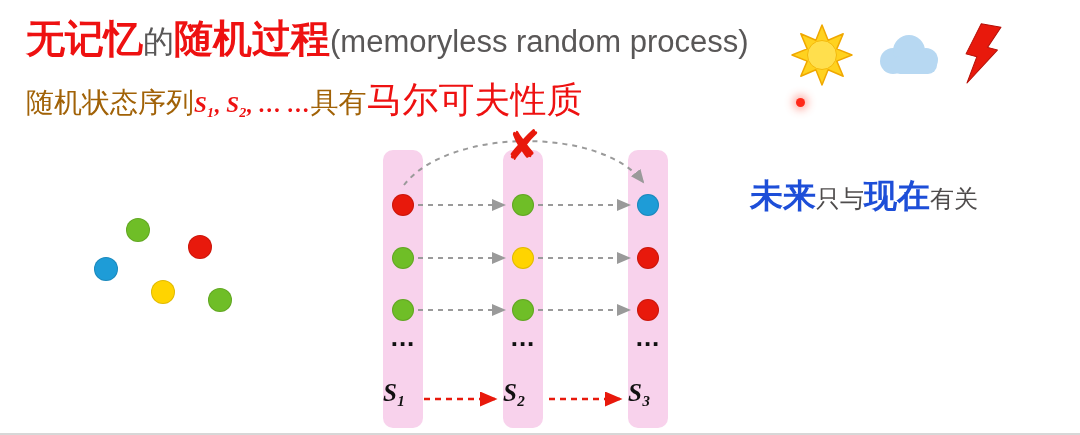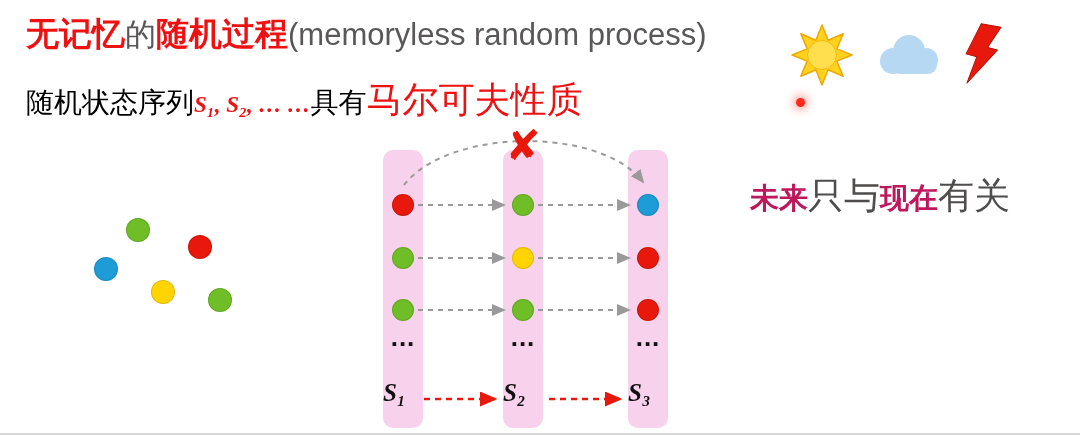--- a/index.html
+++ b/index.html
@@ -2,25 +2,25 @@
 <html><head>
 <meta charset="utf-8">
 <style>
   * { margin:0; padding:0; box-sizing:border-box; }
   html,body { background:#ffffff; }
   body { font-family:"Liberation Sans","DejaVu Sans",sans-serif; }
   .slide { position:relative; width:1080px; height:435px; background:#fff; overflow:hidden; margin:0 auto; }
 
   
   .title { position:absolute; left:26px; top:12px; white-space:nowrap; }
-  .title .cn-red { color:#ee1111; font-weight:bold; font-size:33px; }
+  .title .cn-red { color:#ee1111; font-weight:bold; font-size:39px; }
   .title .gray  { color:#595757; font-size:31px; }
   .title .en    { color:#595757; font-size:31px; }
   .subtitle { position:absolute; left:26px; top:76px; white-space:nowrap; }
-  .subtitle .gray { color:#000000; font-size:28px;text-align:center; }
+  .subtitle .gray { color:#a16207; font-size:28px;text-align:center; }
   .subtitle .seq  { color:#ee1111; font-weight:bold; font-style:italic;
                     font-family:"Liberation Serif","DejaVu Serif",serif; font-size:23px; }
   .subtitle .hl   { color:#ee1111; font-weight:normal; font-size:36px; }
 
   
   .header-icons { position:absolute; left:788px; top:20px; display:flex; align-items:center; gap:16px; }
   .sparkle { position:absolute; left:796px; top:98px; width:9px; height:9px; border-radius:50%;
              background:#ff2a1a; box-shadow:0 0 8px 3px rgba(255,70,50,.45); }
 
   
@@ -46,22 +46,22 @@
                font-size:25px; color:#111; }
 
   
   .overlay { position:absolute; left:0; top:0; pointer-events:none; }
   .cross { position:absolute; left:501px; top:124px; width:44px; text-align:center;
            font-size:42px; font-weight:bold; color:#e8190c; line-height:44px; }
 
   
   .note { position:absolute; left:750px; top:174px; white-space:nowrap; }
   .note-line { line-height:44px; margin-bottom:20px; }
-  .note .gray { color:#4f4c4c; font-size:36px; }
-  .note .red  { color:#be185d; font-weight:bold; font-size:29px; }
+  .note .gray { color:#4f4c4c; font-size:24px; }
+  .note .red  { color:#1d4ed8; font-weight:bold; font-size:33px; }
 
   .bottom-line { position:absolute; left:0; bottom:0; width:100%; height:2px; background:#d7d7d7; }
 </style>
 </head>
 <body>
 
 <div class="slide">
 
   <div class="title">
     <span class="cn-red">无记忆</span><span class="gray">的</span><span class="cn-red">随机过程</span><span class="en">(memoryless random process)</span>

